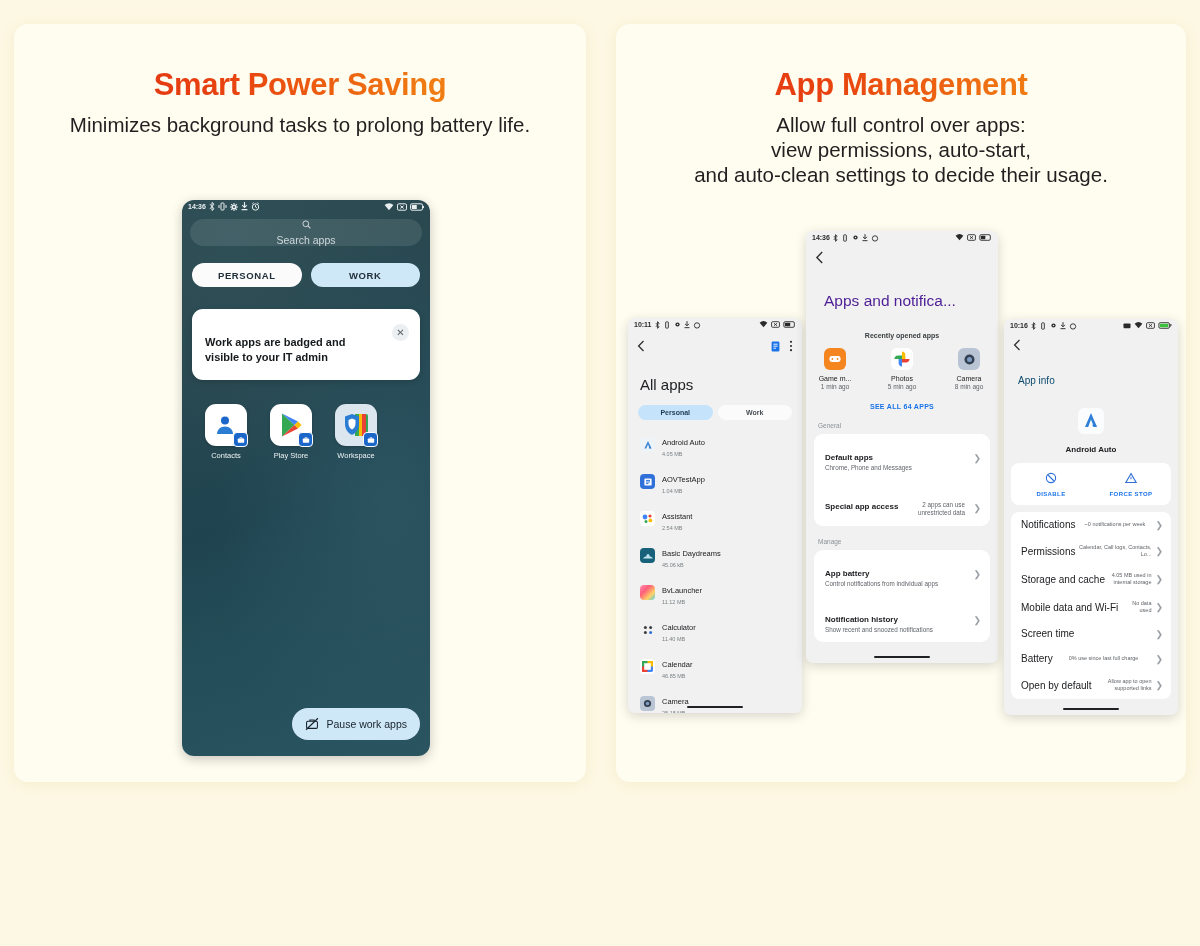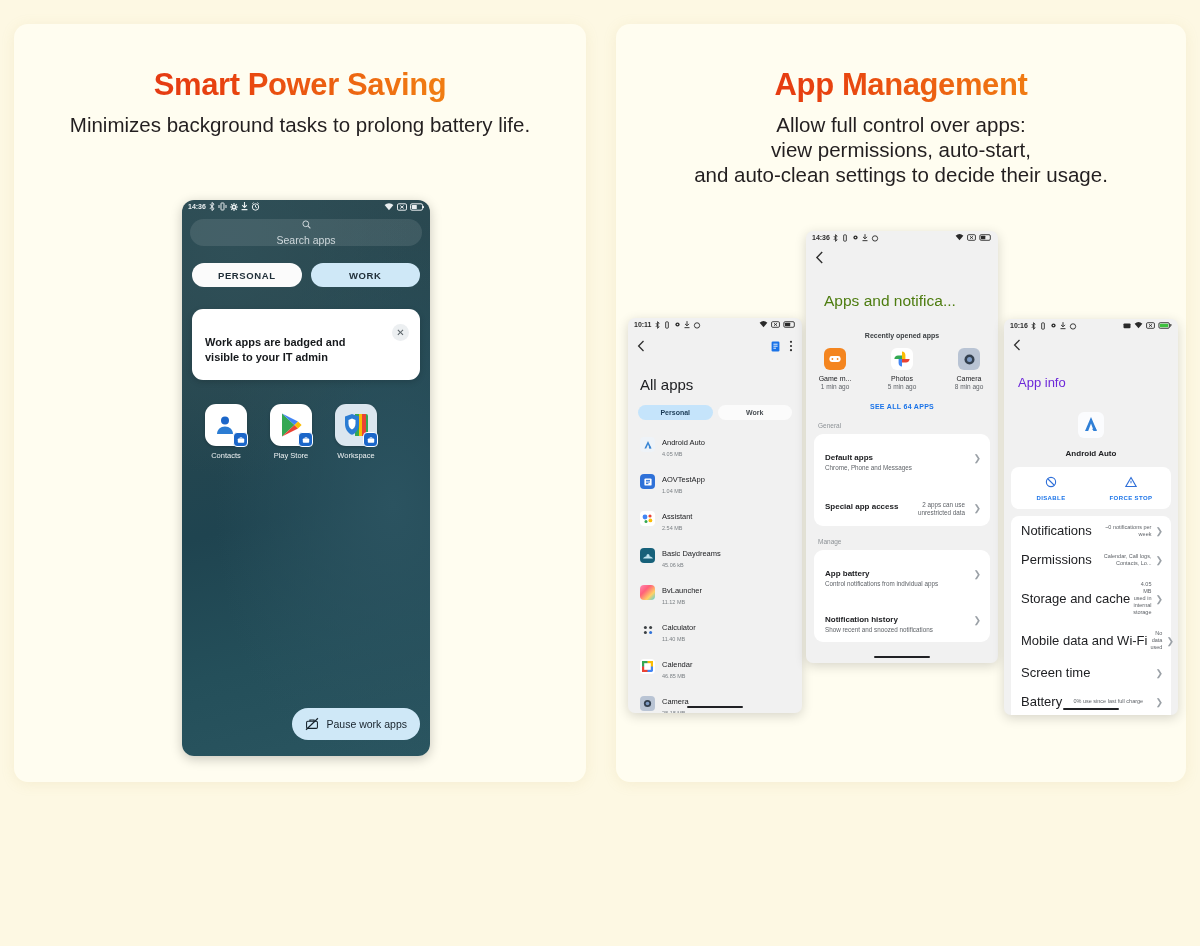--- a/index.html
+++ b/index.html
@@ -140,21 +140,21 @@
   .aname { font-size: 7.5px; color: #202124; line-height: 10px; }
   .asize { font-size: 5.5px; color: #7b8085; line-height: 8px; margin-top: 1px; }
   .home-ind { position: absolute; left: 50%; transform: translateX(-50%);
               bottom: 5px; width: 56px; height: 2.5px; border-radius: 2px; background: #202124; }
 
   
   #phone-appsnotif {
     left: 806px; top: 231px; width: 192px; height: 432px;
     border-radius: 7px;
   }
-  #phone-appsnotif .big-title { font-size: 15.5px; color: #4d7c0f; margin: 26px 0 0 18px; }
+  #phone-appsnotif .big-title { font-size: 15.5px; color: #4c1d95; margin: 26px 0 0 18px; }
   .sec-lbl { font-size: 6.5px; color: #8d9296; margin: 12px 0 5px 12px; }
   .recent-lbl { text-align: center; font-size: 7px; font-weight: 700; color: #3c4043; margin-top: 22px; }
   .recents { display: flex; justify-content: center; gap: 27px; margin-top: 9px; }
   .recent { width: 40px; text-align: center; }
   .recent .ic { width: 22px; height: 22px; border-radius: 6px; margin: 0 auto;
                 display: flex; align-items: center; justify-content: center; }
   .recent .nm { font-size: 7px; color: #202124; margin-top: 5px; }
   .recent .ago { font-size: 6.5px; color: #5f6368; margin-top: 1px; }
   .see-all { text-align: center; font-size: 7px; font-weight: 700;
              color: #1a73e8; letter-spacing: .3px; margin-top: 13px; }
@@ -163,29 +163,29 @@
   .crow .t1 { font-size: 8px; color: #202124; font-weight: 600; }
   .crow .t2 { font-size: 6.3px; color: #5f6368; margin-top: 2px; }
   .crow .rt { margin-left: auto; font-size: 6.3px; color: #5f6368; text-align: right;
               max-width: 62px; line-height: 8px; padding-top: 2px; }
 
   
   #phone-appinfo {
     left: 1004px; top: 319px; width: 174px; height: 396px;
     border-radius: 7px;
   }
-  #phone-appinfo .page-title { font-size: 13px; color: #6d28d9; margin: 22px 8px 0 14px; }
+  #phone-appinfo .page-title { font-size: 10px; color: #0c4a6e; margin: 22px 8px 0 14px; }
   .appinfo-hero { text-align: center; margin-top: 22px; }
   .appinfo-hero .nm { font-size: 8px; color: #202124; margin-top: 7px; font-weight: 600; }
   .act-card { background: #fff; border-radius: 8px; margin: 9px 7px 0; display: flex; }
   .act { flex: 1; text-align: center; padding: 7px 0 8px; }
   .act .lbl { font-size: 6px; font-weight: 700; color: #1a73e8; letter-spacing: .4px; margin-top: 3px; }
   .info-list { background: #fff; border-radius: 8px; margin: 7px 7px 0; }
   .irow { display: flex; align-items: center; padding: 7px 8px 7px 10px; }
-  .irow .k { font-size: 13px; color: #202124; white-space: nowrap; }
+  .irow .k { font-size: 10px; color: #202124; white-space: nowrap; }
   .irow .v { margin-left: auto; font-size: 5.5px; color: #5f6368; text-align: right;
              line-height: 7px; max-width: 82px; padding-left: 3px; }
 </style>
 </head>
 <body>
 
 <div class="stage">
 
   <div class="panel" id="panel-left">
     <div class="title" id="title-left">Smart Power Saving</div>

